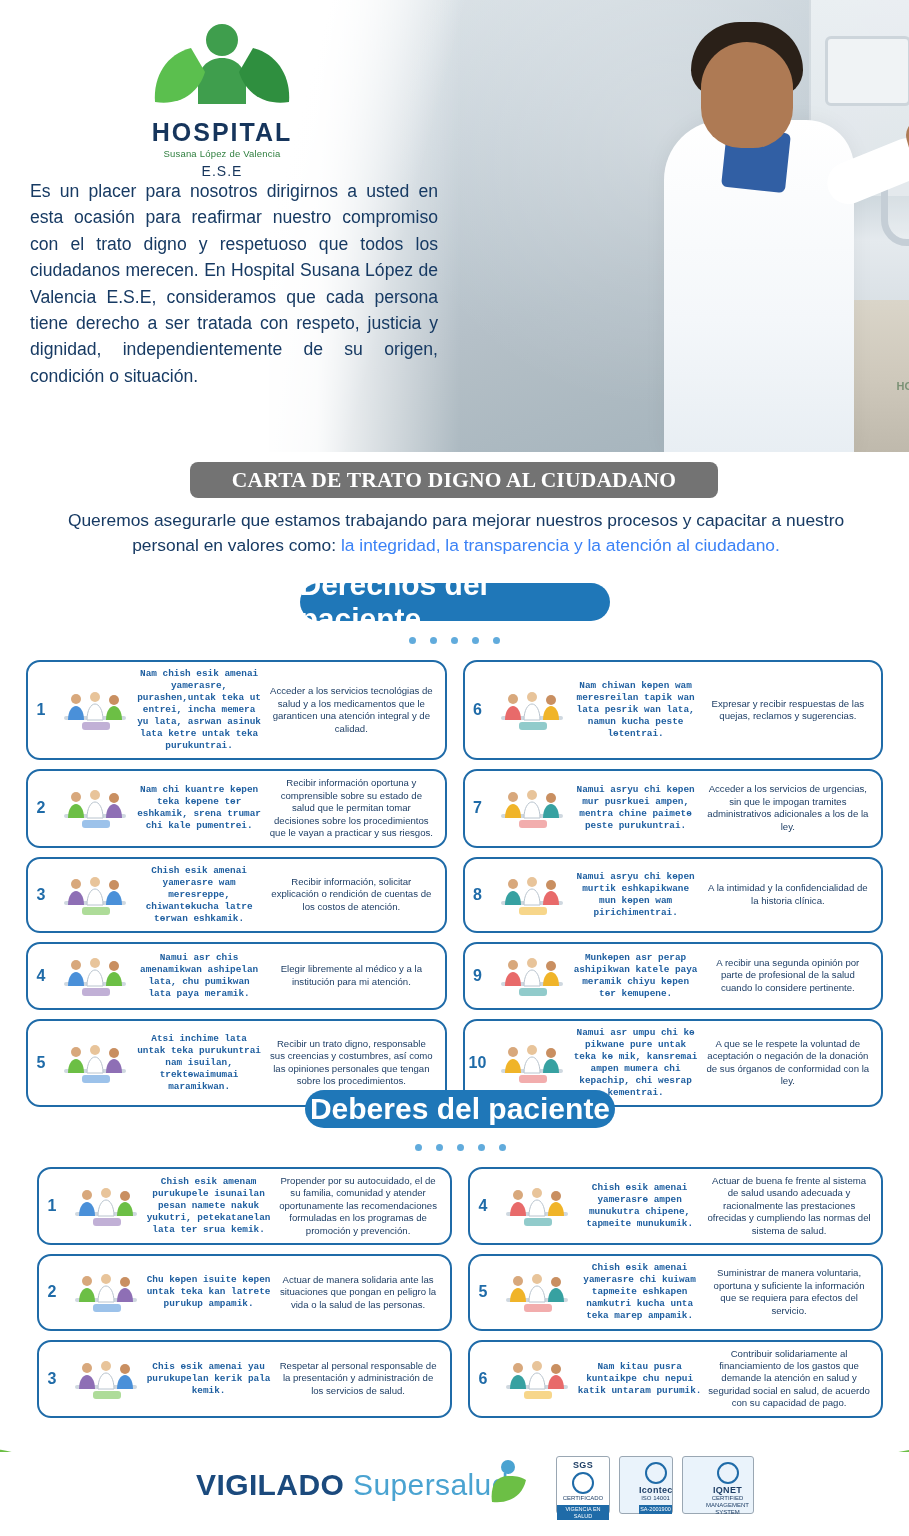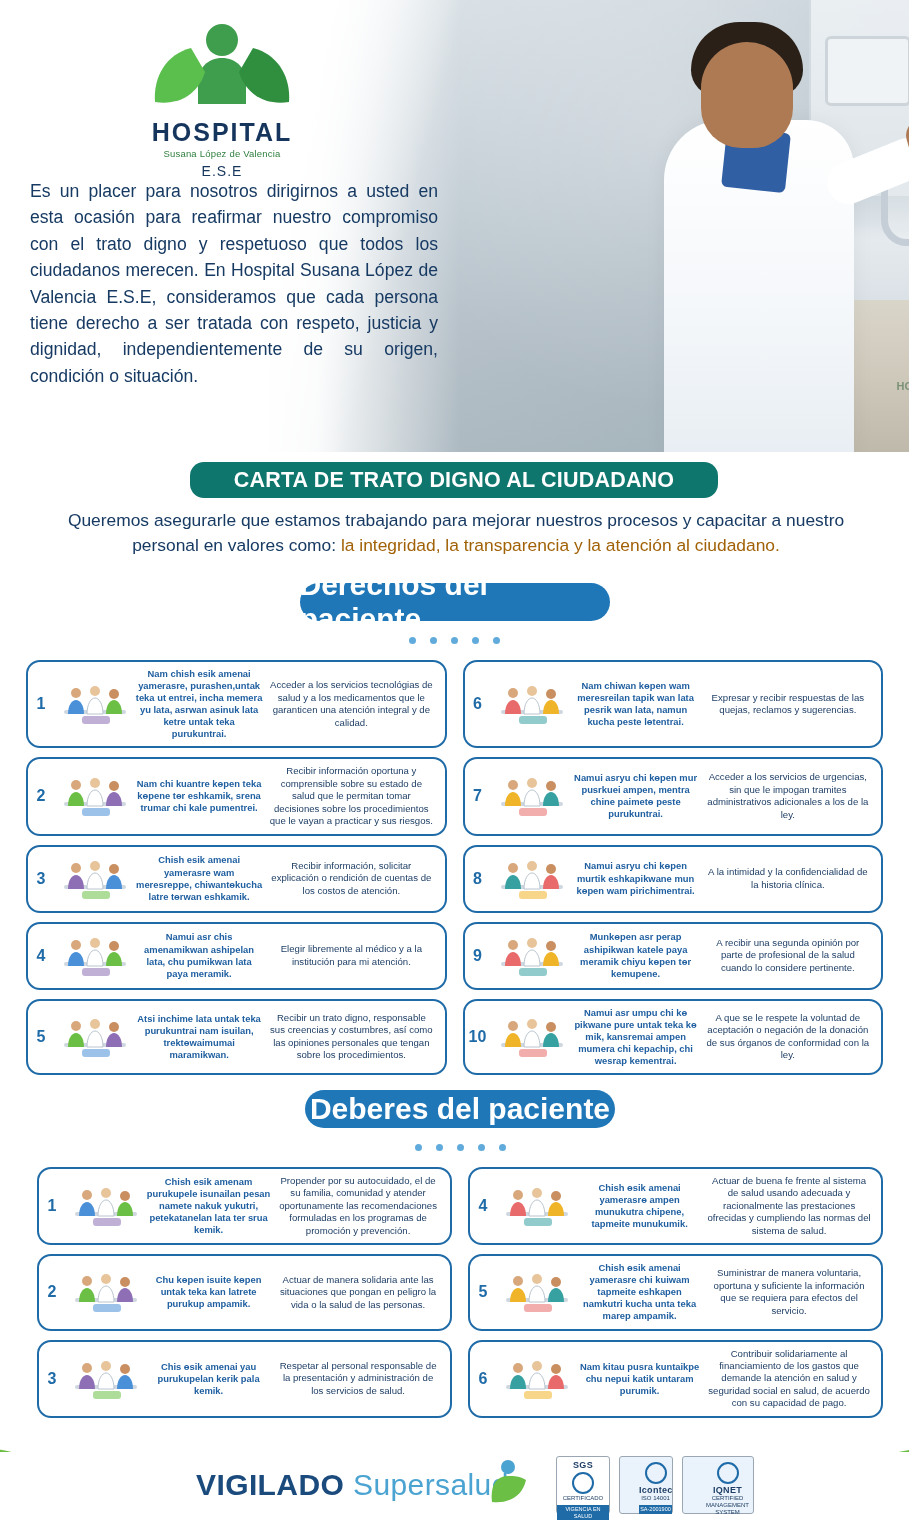--- a/index.html
+++ b/index.html
@@ -121,31 +121,32 @@
     line-height: 1.5;
     color: #173a63;
     text-align: justify;
     z-index: 6;
   }
 
   
   .banner {
     position:absolute; left: 190px; top: 462px;
     width: 528px; height: 36px;
-    background:#0f766e;
-    border-radius: 14px;
+    background:#737373;
+    border-radius: 8px;
     color:#fff; font-size: 21.5px; font-weight:700;
     display:flex; align-items:center; justify-content:center;
     letter-spacing:.2px;
+    font-family:Liberation Serif, serif;
   }
   .subtitle {
     position:absolute; left: 38px; top: 508px; width: 836px;
     text-align:center; font-size: 17.4px; line-height:1.45; color:#173a63;
   }
-  .subtitle .accent { color:#a16207; }
+  .subtitle .accent { color:#3b82f6; }
 
   
   .sec-header {
     width: 310px; height: 38px; margin: 0 auto;
     background:#1f77b8; border-radius:19px;
     color:#fff; font-size:30px; font-weight:700;
     display:flex; align-items:center; justify-content:center;
   }
   .dots { text-align:center; margin-top:9px; }
   .dots span {
@@ -178,21 +179,21 @@
     color:#1f6ba8; font-size: 16px; font-weight:700;
     display:flex; align-items:center; justify-content:center;
   }
   .card-ill {
     width: 74px; min-width:74px;
     display:flex; align-items:center; justify-content:center;
   }
   .ill-box { width: 66px; height: 48px; position: relative; }
   .card-text {
     flex:1; display:flex; align-items:center; justify-content:center;
-    text-align:center; padding: 0 3px;
+    text-align:center; padding: 0 3px; font-family: Liberation Mono, monospace;
   }
   .kw {
     font-size: 9.4px; line-height: 1.28; font-weight:700; color:#1f5fa0;
   }
   .es {
     font-size: 9.6px; line-height: 1.3; color:#1f3f66;
     width: 45%; min-width:45%;
     display:flex; align-items:center; justify-content:center; text-align:center;
     padding: 0 2px;
   }

